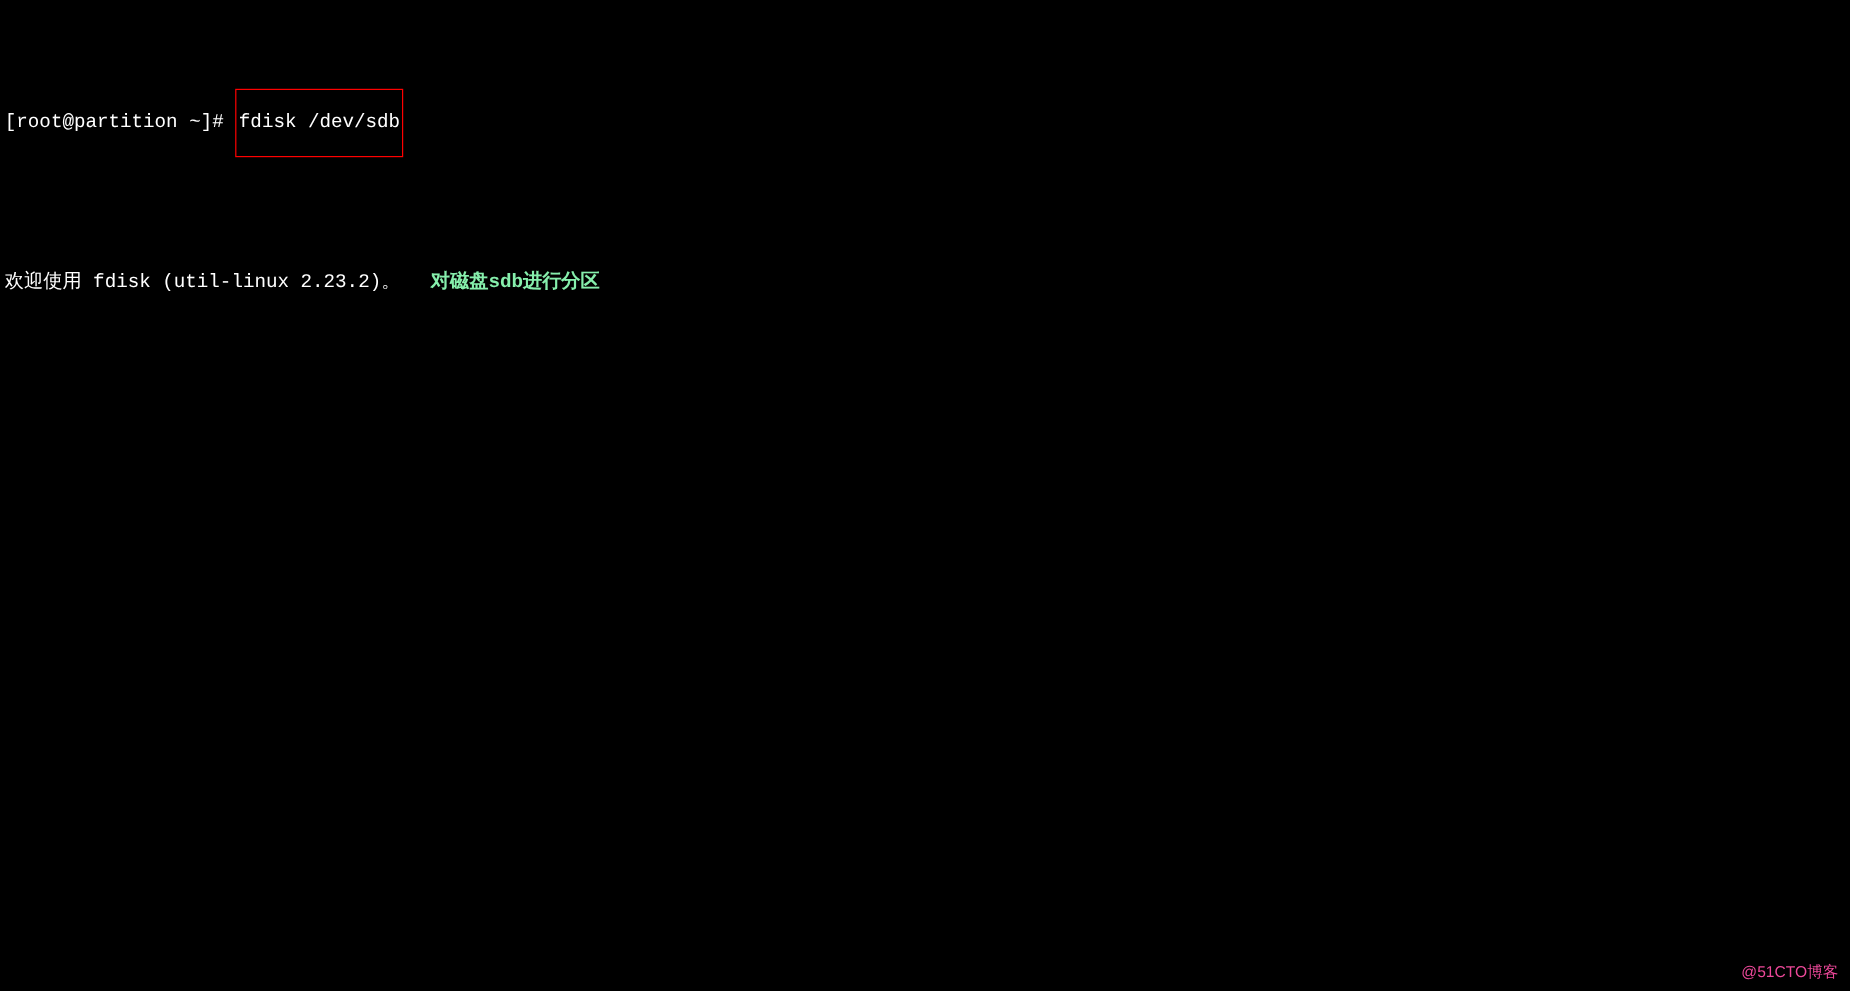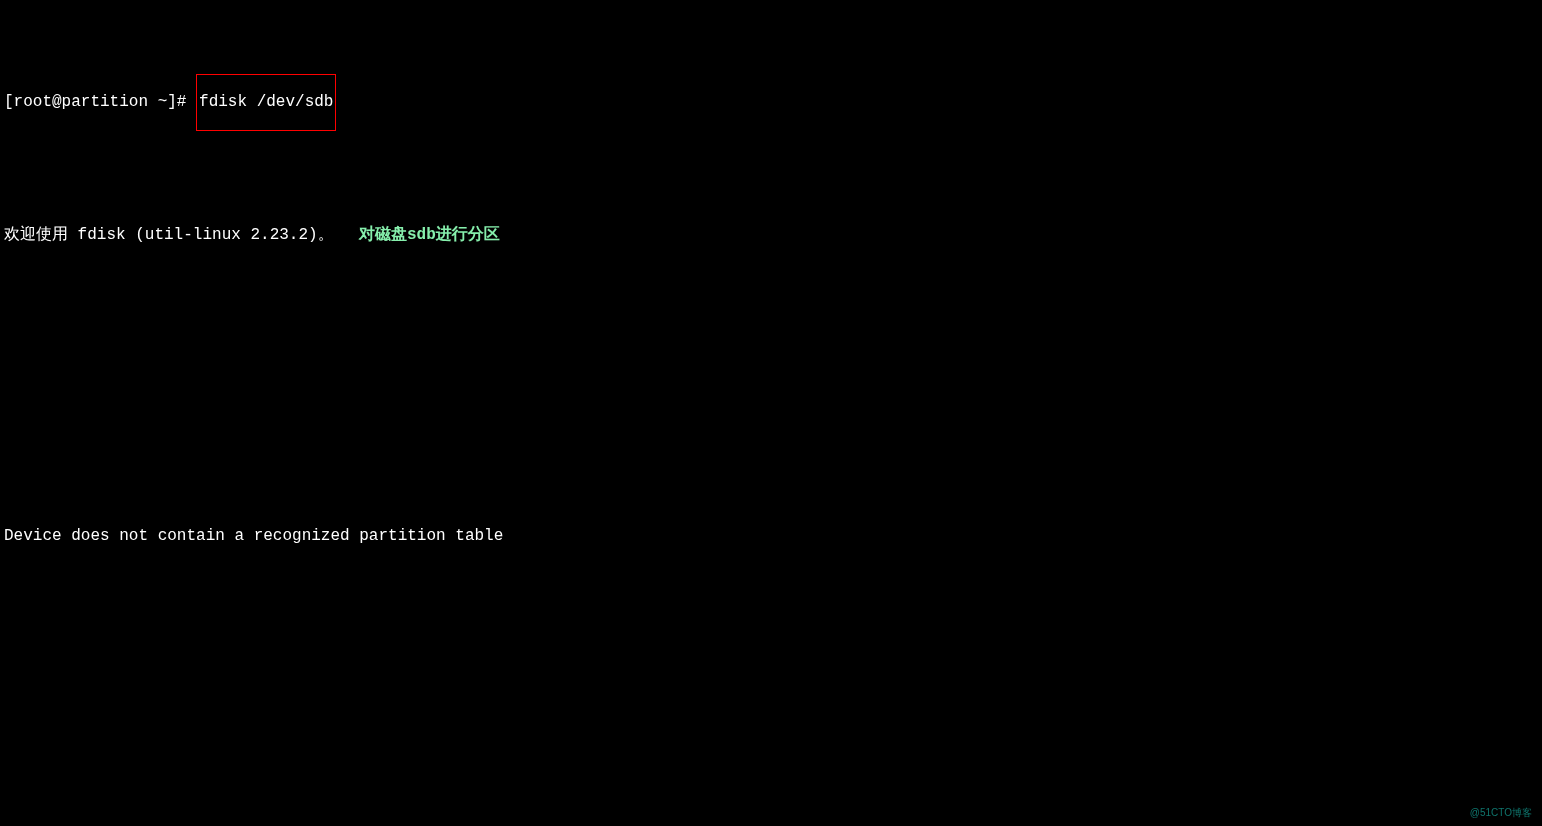--- a/index.html
+++ b/index.html
@@ -36,41 +36,40 @@
       color: #86efac;
       font-weight: bold;
       position: absolute;
       font-size: 16px;
       white-space: nowrap;
     }
     .watermark {
       position: absolute;
       bottom: 6px;
       right: 10px;
-      color: #0f766e;
-      font-size: 10px;
+      color: #ec4899;
+      font-size: 13px;
       font-family: sans-serif;
     }
   </style>
 </head>
 <body>
 
 <div class="terminal">
 
   <div class="line"><span>[root@partition ~]# </span><span class="redbox">fdisk /dev/sdb</span>
   </div>
 
   <div class="line"><span>欢迎使用 fdisk (util-linux 2.23.2)。</span><span class="annotation" style="left:355px;top:0px;">对磁盘sdb进行分区</span></div>
 
   <div class="line">&nbsp;</div>
 
 
   <div class="line">&nbsp;</div>
 
-  <div class="line">Device does not contain a recognized partition table</div>
 
   <div class="line">&nbsp;</div>
 
   
 
   
   
   
   
   

